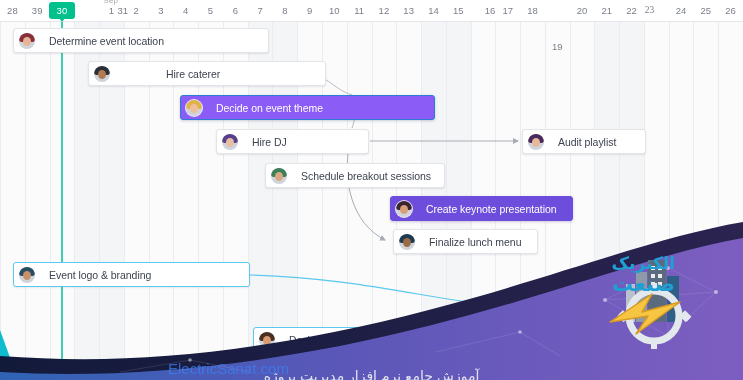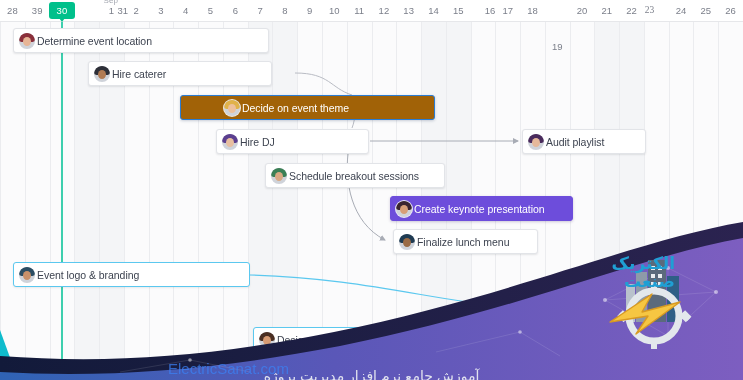--- a/index.html
+++ b/index.html
@@ -59,59 +59,59 @@
   
   .bar{
     position:absolute;height:25px;border-radius:3px;
     display:flex;align-items:center;
     box-sizing:border-box;z-index:5;
     background:#ffffff;
     border:1px solid #e2e4e8;
     box-shadow:0 1px 2px rgba(20,25,40,.10);
     overflow:hidden;
   }
-  .bar.sel-blue{background:#a16207;border-color:#2b7cd3;box-shadow:0 1px 3px rgba(20,40,80,.22);padding-left:38px;}
+  .bar.sel-blue{background:#8b5cf6;border-color:#2b7cd3;box-shadow:0 1px 3px rgba(20,40,80,.22);}
   .bar.sel-purple{background:#6d4ddb;border-color:#6d4ddb;box-shadow:0 1px 3px rgba(40,20,90,.22);}
   .bar.outline-cyan{border:1.4px solid #5bc8ef;box-shadow:0 1px 2px rgba(20,25,40,.08);}
 
   .av{
     width:16px;height:16px;border-radius:50%;
     margin-left:5px;flex:0 0 auto;
     background:#cfd3da;
     box-shadow:0 0 0 1px rgba(255,255,255,.85);
     position:relative;overflow:hidden;
   }
   .av:before{ 
     content:"";position:absolute;left:0;top:0;width:16px;height:9px;
     background:var(--hair,#5a4038);border-radius:8px 8px 3px 3px;
   }
   .av:after{ 
     content:"";position:absolute;left:4px;top:4px;width:8px;height:9px;
     border-radius:50%;background:var(--skin,#e8b48e);
   }
   .lbl{
-    margin-left:2px;font-size:10.5px;color:#3d4350;
+    margin-left:14px;font-size:10.5px;color:#3d4350;
     white-space:nowrap;letter-spacing:-.05px;
   }
   .bar.sel-blue .lbl,.bar.sel-purple .lbl{color:#ffffff;}
 
   
   .wm-wrap{position:absolute;left:0;top:0;width:743px;height:380px;z-index:20;pointer-events:none;}
   .wm-ribbon{position:absolute;left:0;top:0;width:743px;height:380px;}
   .wm-site{
     position:absolute;left:168px;top:360px;
     font-size:15px;color:#3b82f6;opacity:.72;
     font-family:"Liberation Sans",sans-serif;
   }
   .wm-brand{
     position:absolute;right:68px;top:255px;text-align:right;
     color:#1f9fd4;line-height:1.05;direction:rtl;
   }
   .wm-brand .b1{font-size:17px;font-weight:bold;}
-  .wm-brand .b2{font-size:17px;font-weight:bold;}
+  .wm-brand .b2{font-size:21px;font-weight:bold;}
   .wm-tagline{
     position:absolute;left:0;right:0;bottom:-4px;text-align:center;
     color:#e8eaf2;font-size:14px;direction:rtl;opacity:.95;
   }
 </style>
 </head>
 <body>
 
 <div class="app">
 
@@ -272,21 +272,21 @@
     <path d="M250,275 C 360,278 430,300 520,309" fill="none" stroke="#5bc8ef" stroke-width="1.2" marker-end="url(#ahb)"></path>
 
     <path d="M425,340 C 470,334 490,318 520,311" fill="none" stroke="#5bc8ef" stroke-width="1.2" marker-end="url(#ahb)"></path>
   </svg>
 
   <div class="bar" style="left:13px;top:28px;width:256px;">
     <span class="av" style="--hair:#8a2f3a;--skin:#e7b596;"></span>
     <span class="lbl">Determine event location</span>
   </div>
 
-  <div class="bar" style="left:88px;top:61px;width:184px;">
+  <div class="bar" style="left:88px;top:61px;width:238px;gap:42px;">
     <span class="av" style="--hair:#2d2f38;--skin:#b07a52;"></span>
     <span class="lbl">Hire caterer</span>
   </div>
 
   <div class="bar sel-blue" style="left:180px;top:95px;width:255px;">
     <span class="av" style="--hair:#e0b24a;--skin:#edc09c;"></span>
     <span class="lbl">Decide on event theme</span>
   </div>
 
   <div class="bar" style="left:216px;top:129px;width:153px;">

